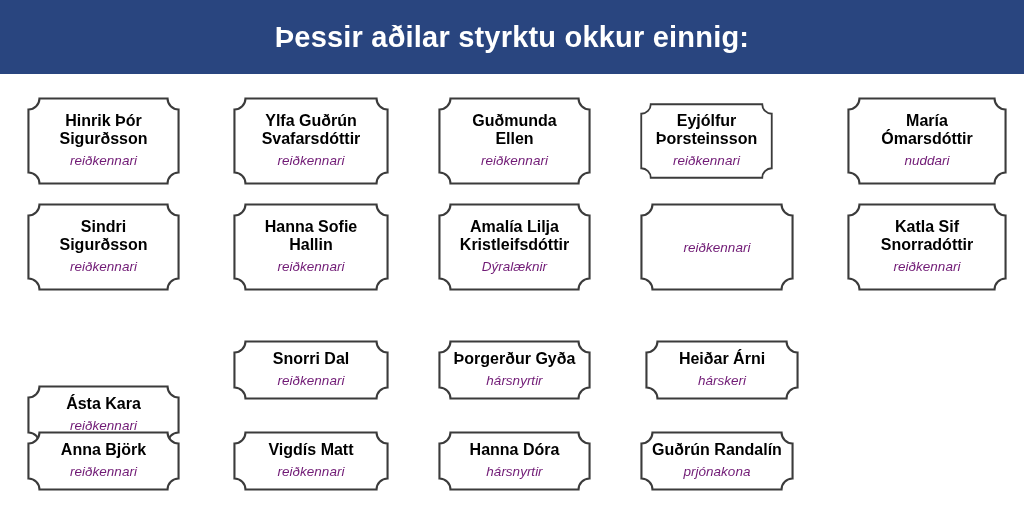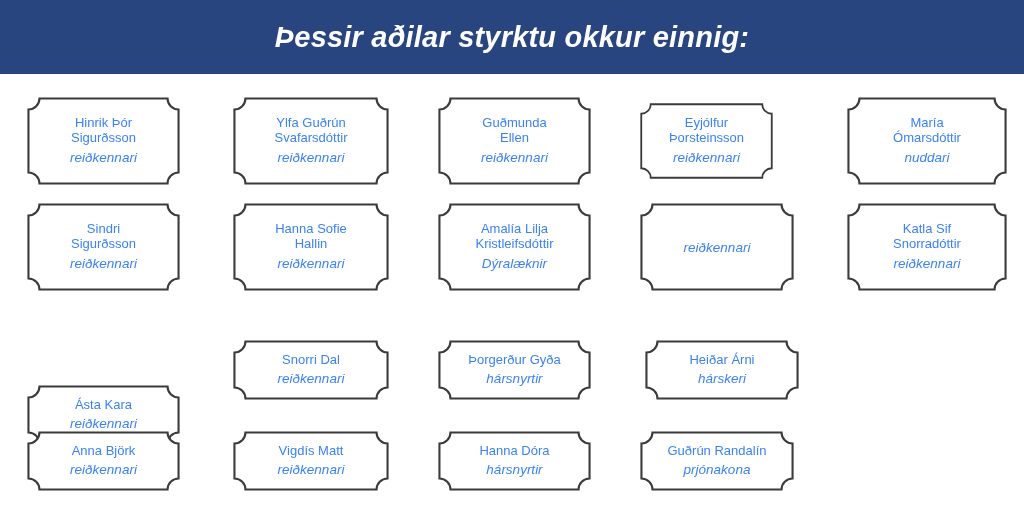--- a/index.html
+++ b/index.html
@@ -24,21 +24,20 @@
   .header-bar {
     position: absolute;
     left: 0;
     top: 0;
     width: 1024px;
     height: 74px;
     background: #29457f;
     display: flex;
     align-items: center;
     justify-content: center;
-    font-style: italic;
   }
   .header-title {
     color: #ffffff;
     font-family: "Liberation Sans", sans-serif;
     font-size: 29px;
     font-weight: bold;
     letter-spacing: 0.2px;
     white-space: nowrap;
     line-height: 1;
   }
@@ -72,29 +71,29 @@
     height: 100%;
     display: flex;
     flex-direction: column;
     align-items: center;
     justify-content: center;
     text-align: center;
     box-sizing: border-box;
     padding: 4px 10px 5px 10px;
   }
   .card-name {
-    color: #3b82f6;
-    font-family: "Liberation Sans", sans-serif;
-    font-weight: normal;
-    font-size: 13px;
+    color: #000000;
+    font-family: "Liberation Sans", sans-serif;
+    font-weight: bold;
+    font-size: 16px;
     line-height: 1.17;
     white-space: pre-line;
   }
   .card-role {
-    color: #3b82f6;
+    color: #701a75;
     font-family: "Liberation Sans", sans-serif;
     font-style: italic;
     font-size: 13.5px;
     line-height: 1.2;
     margin-top: 4px;
     white-space: nowrap;
   }
 </style>
 </head>
 <body>

